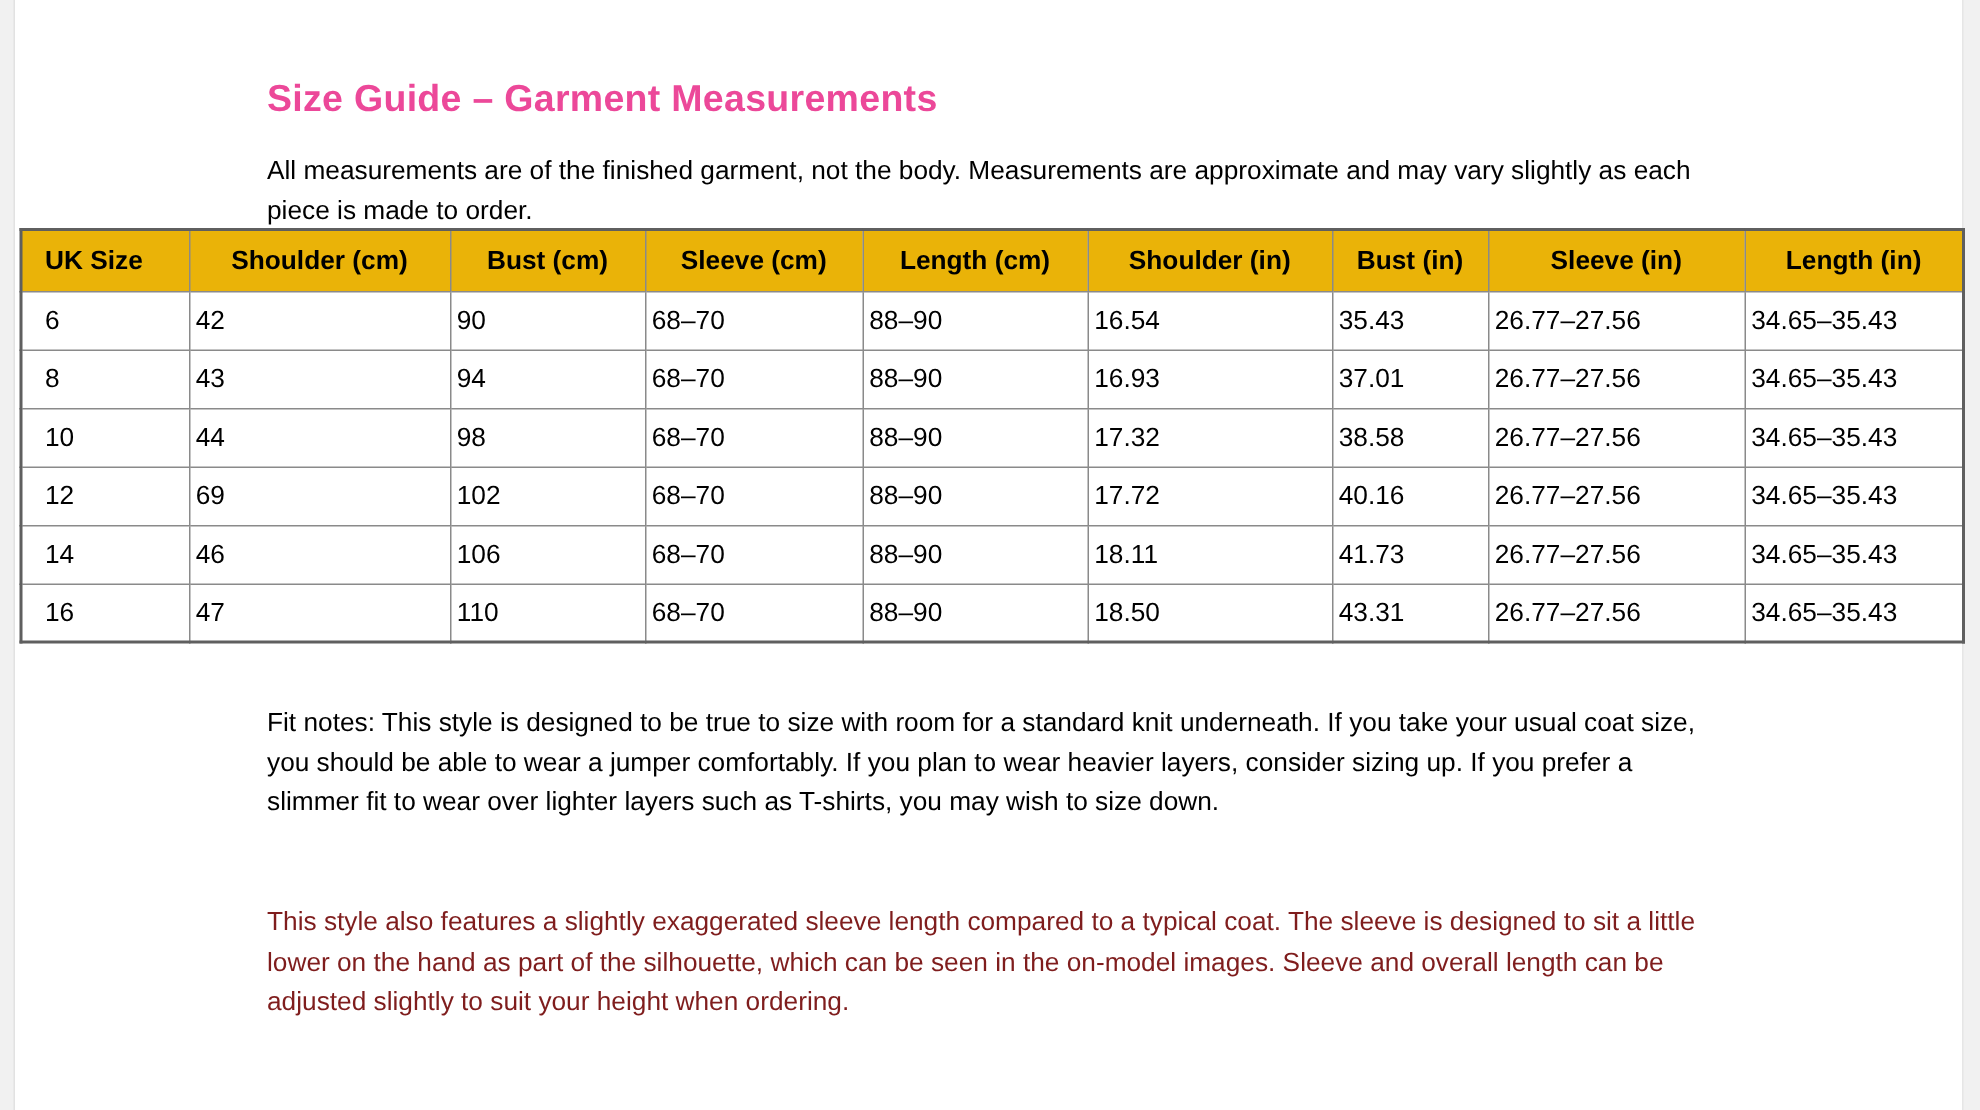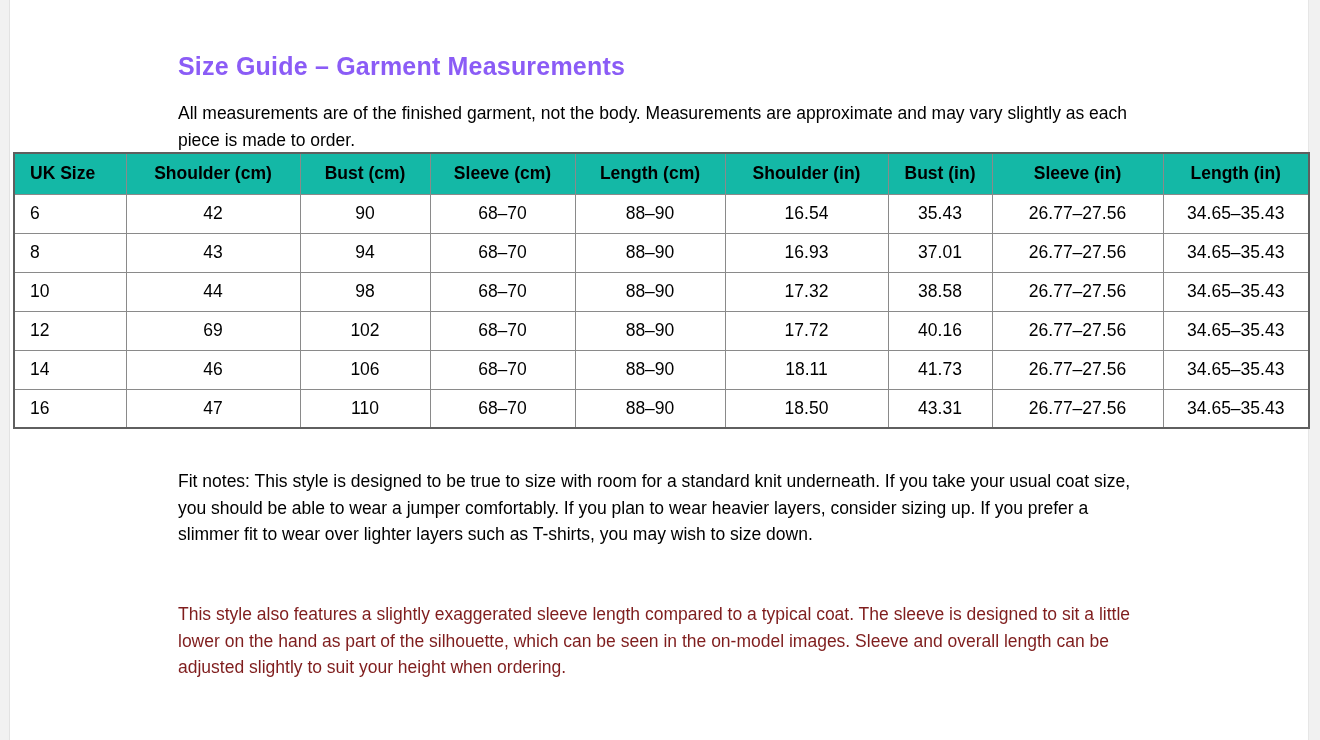--- a/index.html
+++ b/index.html
@@ -13,47 +13,47 @@
   }
   .edge-strip {
     position: absolute; top: 0; height: 740px; background: #f1f1f1;
   }
   .edge-left  { left: 0; width: 10px; border-right: 1px solid #e2e2e2; }
   .edge-right { right: 0; width: 12px; border-left: 1px solid #e6e6e6; }
 
   .doc-title {
     position: absolute; left: 178px; top: 52px;
     font-size: 25px; font-weight: bold; letter-spacing: 0.2px;
-    color: #8b5cf6;
+    color: #ec4899;
   }
   .intro {
     position: absolute; left: 178px; top: 100px; width: 950px;
     font-size: 17.5px; line-height: 26.5px; color: #000;
   }
 
   table.size-table {
     position: absolute; left: 13px; top: 152px;
     border-collapse: collapse; table-layout: fixed;
     width: 1295px;
     border: 2px solid #5f5f5f;
     font-size: 17.5px;
   }
   table.size-table th {
-    background: #14b8a6;
+    background: #eab308;
     font-weight: bold;
     height: 41px;
     border: 1px solid #8a8a8a;
     text-align: center;
     padding: 0 4px;
   }
   table.size-table td {
     background: #ffffff;
     height: 39px;
     border: 1px solid #8a8a8a;
-    text-align: center;
+    text-align: left;
     padding: 0 4px;
   }
   table.size-table th:first-child,
   table.size-table td:first-child {
     text-align: left;
     padding-left: 15px;
   }
 
   .fit-notes {
     position: absolute; left: 178px; top: 468px; width: 960px;

